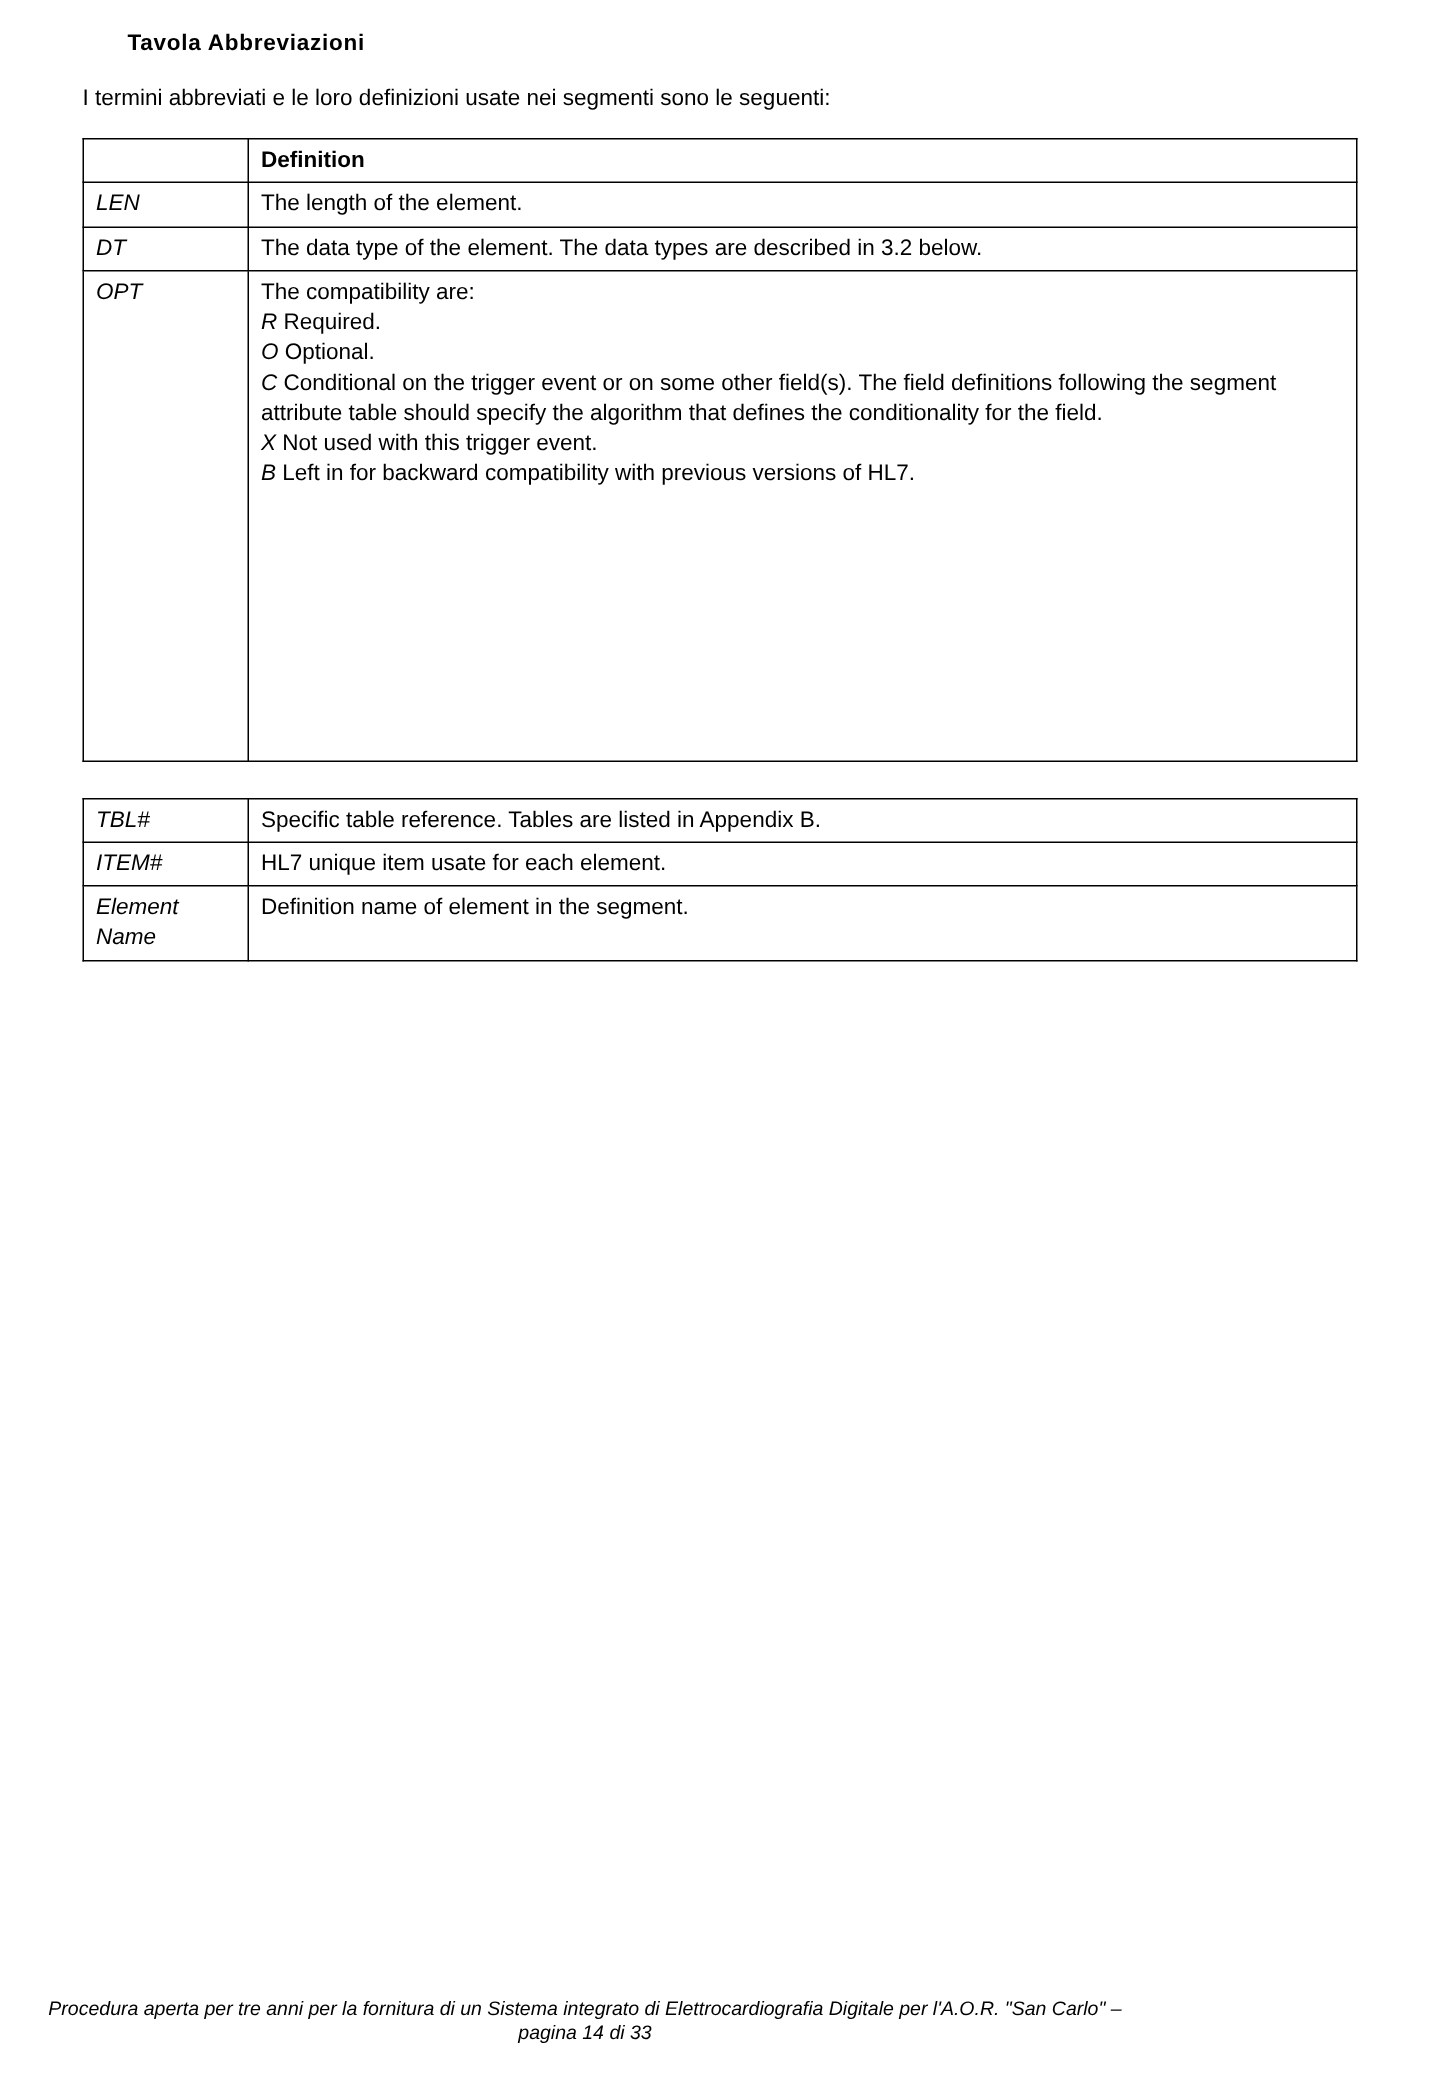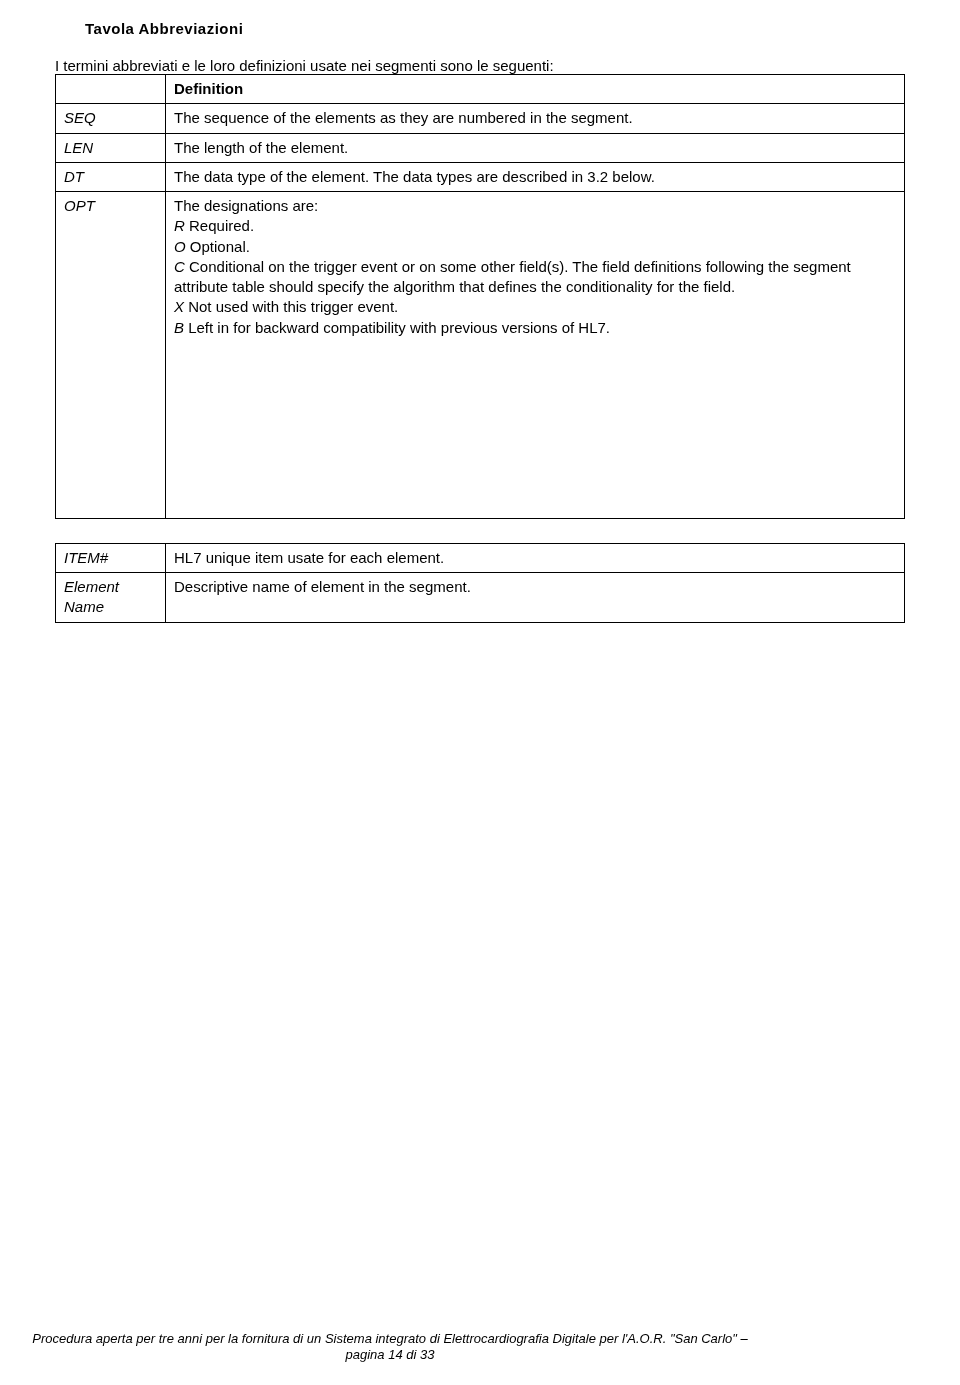--- a/index.html
+++ b/index.html
@@ -14,20 +14,21 @@
   }
   .section-title {
     font-weight: bold;
     font-size: 15px;
     letter-spacing: 0.5px;
     margin-left: 30px;
     margin-bottom: 20px;
   }
   .intro {
     font-size: 15px;
+    margin-bottom: 18px;
   }
   table {
     border-collapse: collapse;
     width: 100%;
     table-layout: fixed;
     border-radius: 31px;
   }
   td {
     border: 1.5px solid #000;
     padding: 4px 8px;
@@ -63,60 +64,60 @@
   <colgroup>
       <col class="c1">
       <col>
     </colgroup>
   <tbody>
       <tr>
     <td></td>
     <td class="hdr">Definition</td>
   </tr>
   <tr>
-    <td class="term">SEQ</td>
-    <td>The sequence of the elements as they are numbered in the segment.</td>
-  </tr>
-  <tr>
     <td class="term">LEN</td>
     <td>The length of the element.</td>
   </tr>
   <tr>
     <td class="term">DT</td>
     <td>The data type of the element.  The data types are described in 3.2 below.</td>
   </tr>
   <tr>
     <td class="term">OPT</td>
     <td class="optcell">
-      <div>The designations are:</div>
+      <div>The compatibility are:</div>
       <div class="opt-line"><span class="opt-code">R</span> <span>Required.</span></div>
       <div class="opt-line"><span class="opt-code">O</span> <span>Optional.</span></div>
       <div class="opt-line"><span class="opt-code">C</span> <span>Conditional on the trigger event or on some other field(s). The field definitions following the segment attribute table should specify the algorithm that defines the conditionality for the field.</span></div>
       <div class="opt-line"><span class="opt-code">X</span> <span>Not used with this trigger event.</span></div>
       <div class="opt-line"><span class="opt-code">B</span> <span>Left in for backward compatibility with previous versions of HL7.</span></div>
     </td>
   </tr>
 </tbody>
   </table>
 
 <div class="spacer"></div>
 
 <table>
   <colgroup>
       <col class="c1">
       <col>
     </colgroup>
   <tbody>
   <tr>
+    <td class="term">TBL#</td>
+    <td>Specific table reference. Tables are listed in Appendix B.</td>
+  </tr>
+  <tr>
     <td class="term">ITEM#</td>
     <td>HL7 unique item usate for each element.</td>
   </tr>
   <tr>
     <td class="term">Element Name</td>
-    <td>Descriptive name of element in the segment.</td>
+    <td>Definition name of element in the segment.</td>
   </tr>
 </tbody>
   </table>
 
 <div class="footer">
   <div>Procedura aperta per tre anni per la fornitura di un Sistema integrato di Elettrocardiografia Digitale per l'A.O.R. "San Carlo" –</div>
   <div>pagina 14 di 33</div>
 </div>
 
 </body></html>

